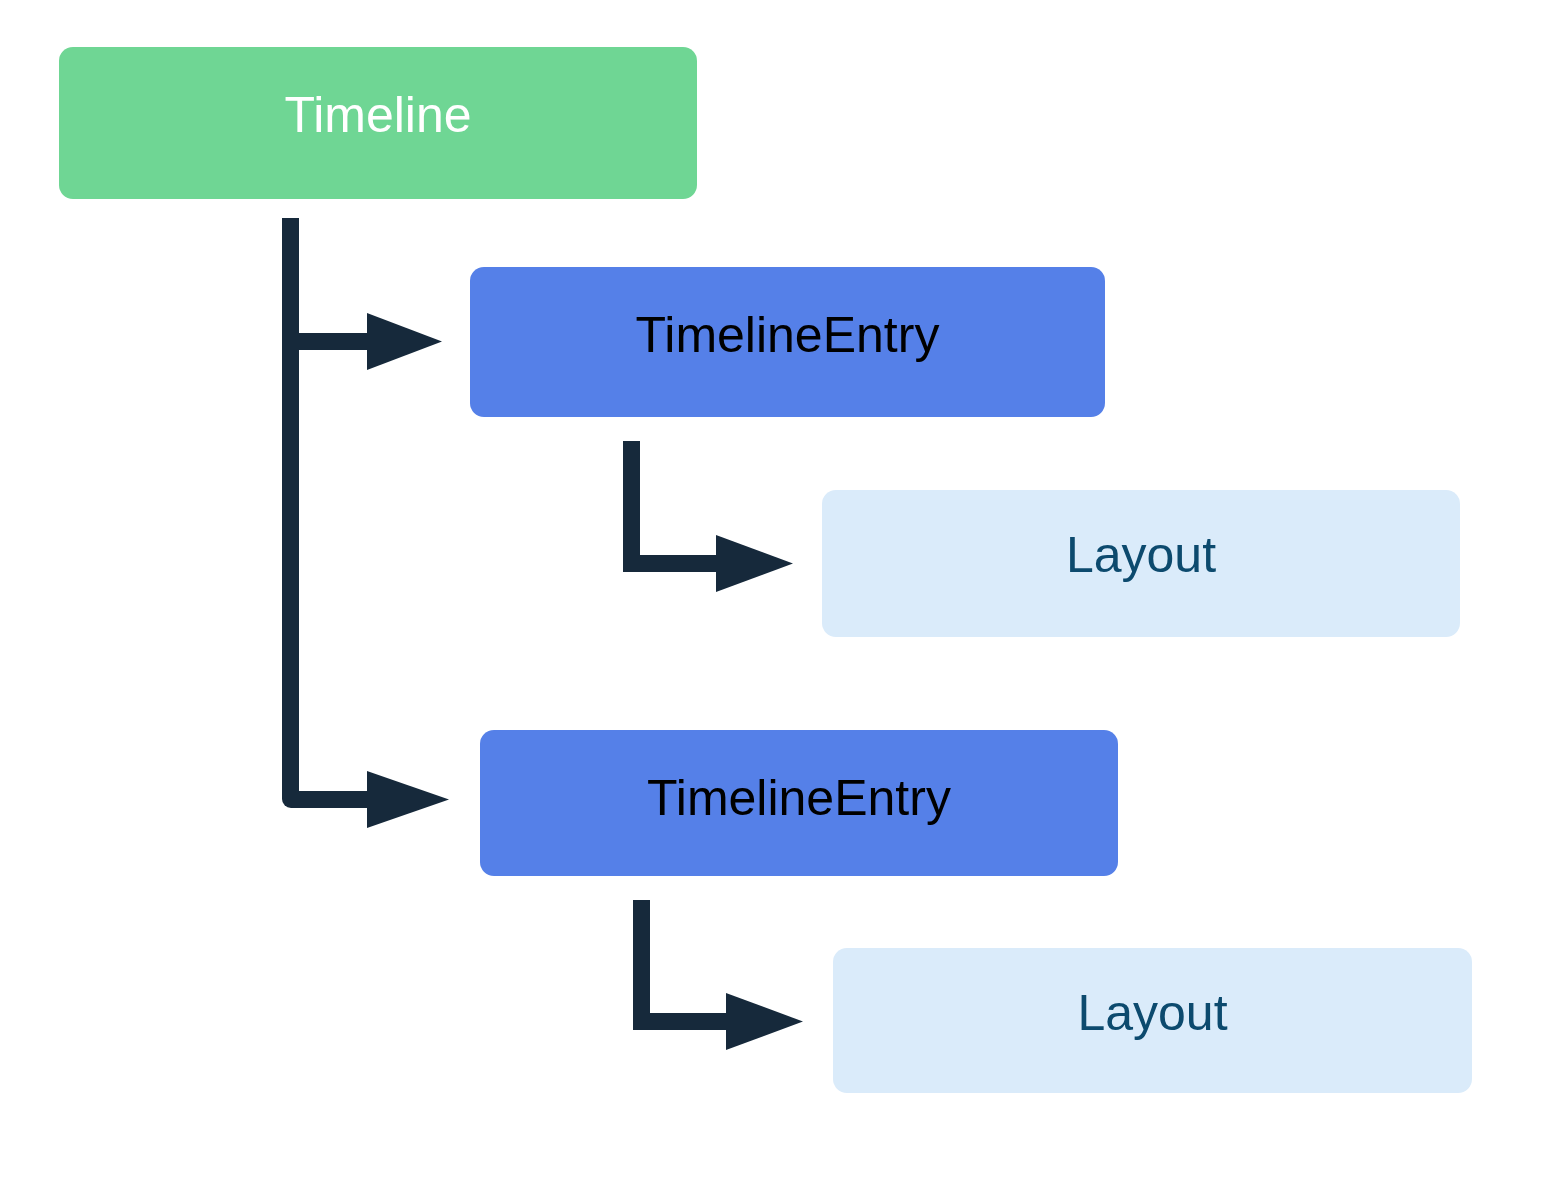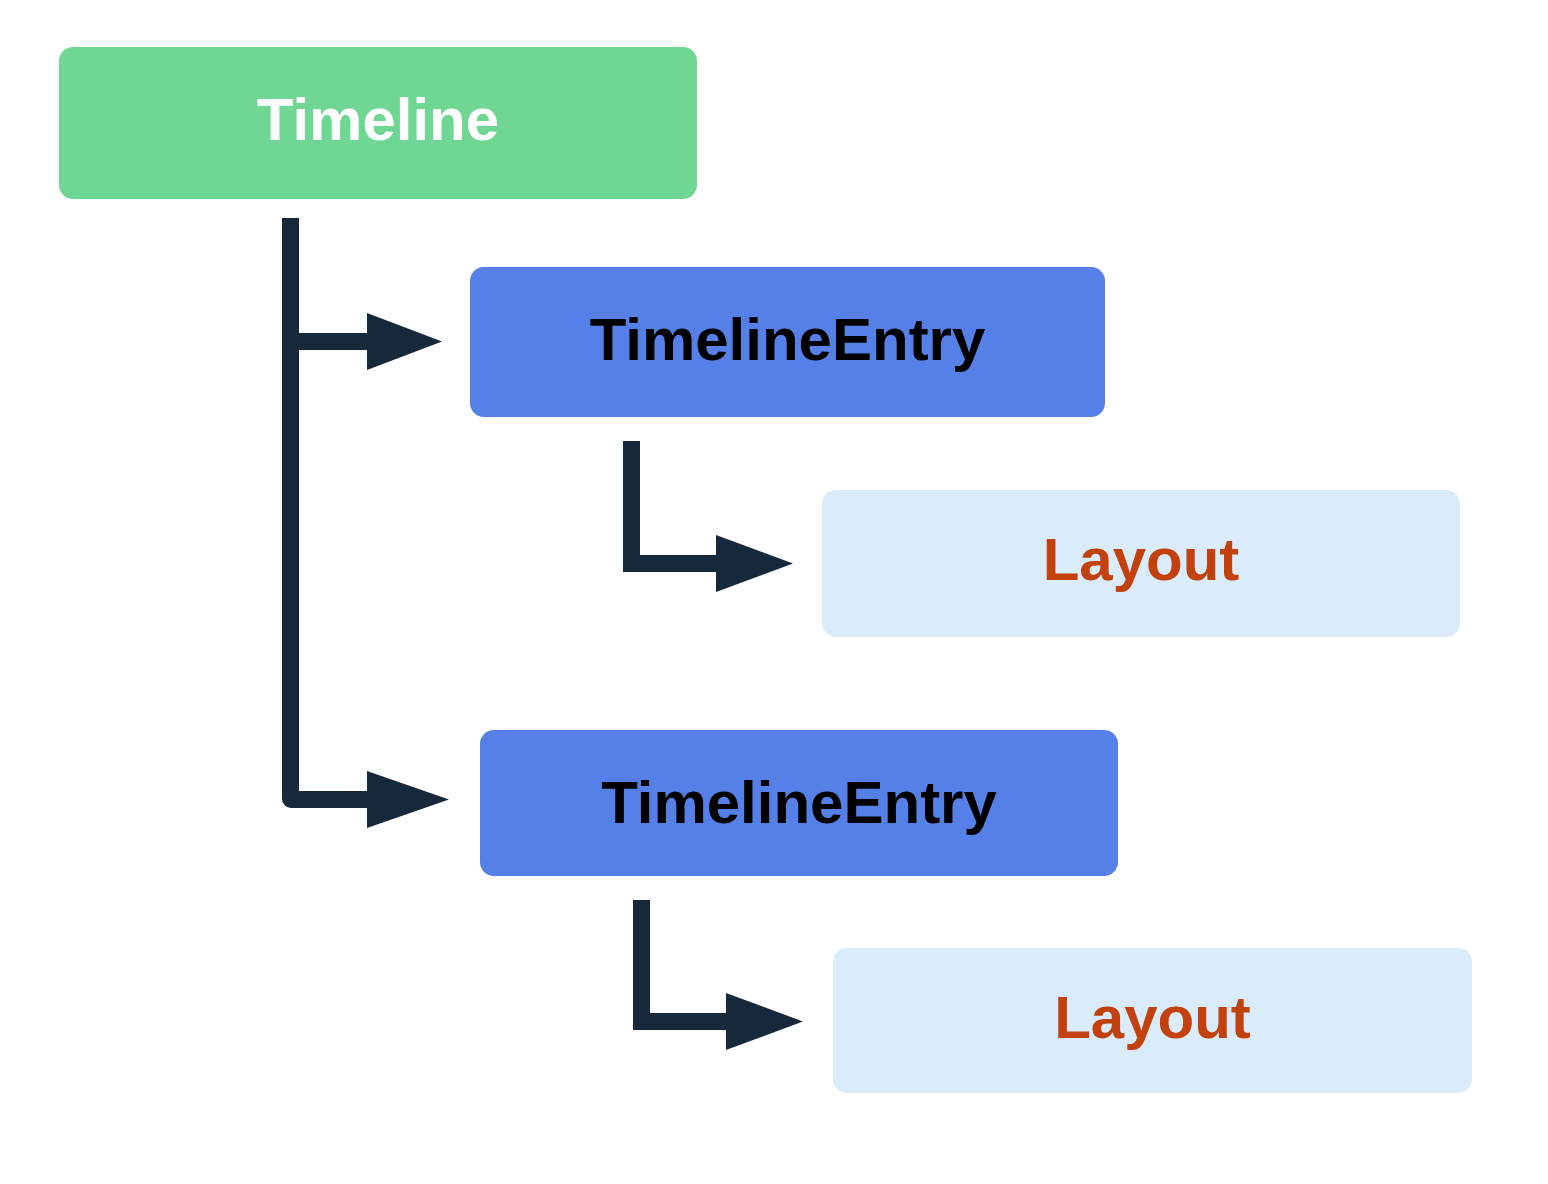--- a/index.html
+++ b/index.html
@@ -28,23 +28,23 @@
   .node {
     position: absolute;
     box-sizing: border-box;
     border-radius: 14px;
     display: flex;
     align-items: flex-start;
     justify-content: center;
     overflow: hidden;
   }
   .node-label {
-    font-size: 60px;
+    font-size: 50px;
     line-height: 1;
-    font-weight: 700;
+    font-weight: 400;
     white-space: nowrap;
     letter-spacing: 0px;
   }
 
   
   .node--root {
     left: 59px;
     top: 47px;
     width: 638px;
     height: 152px;
@@ -74,21 +74,21 @@
     top: 730px;
     width: 638px;
     height: 146px;
   }
 
   
   .node--layout {
     background: #DAEBFA;
   }
   .node--layout .node-label {
-    color: #c2410c;
+    color: #0c4a6e;
     padding-top: 40px;
   }
   .node--layout-1 {
     left: 822px;
     top: 490px;
     width: 638px;
     height: 147px;
   }
   .node--layout-2 {
     left: 833px;

